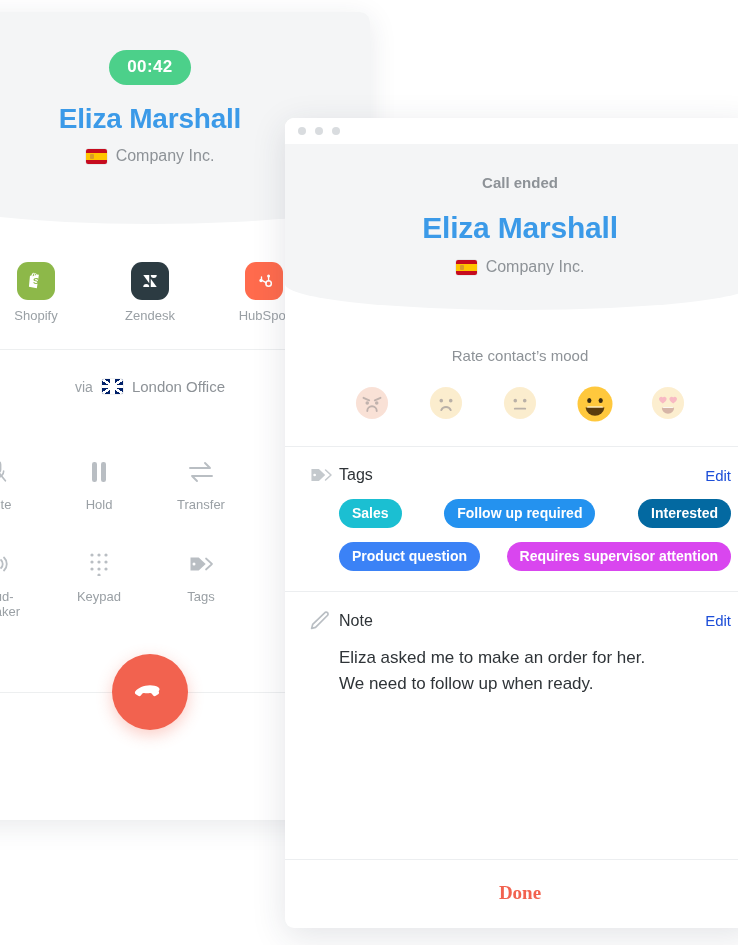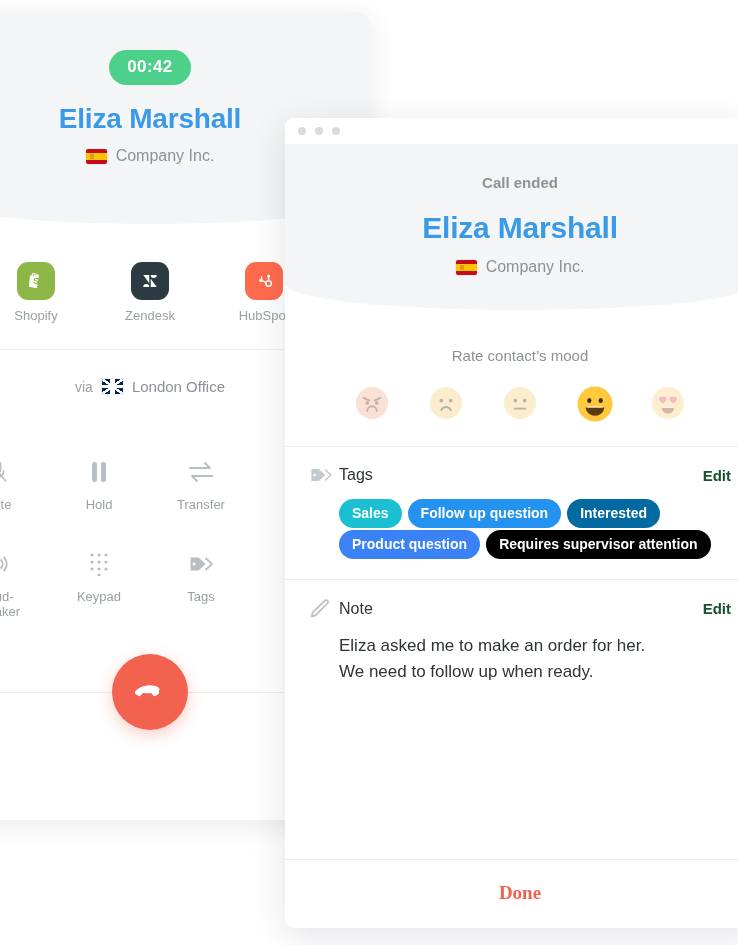--- a/index.html
+++ b/index.html
@@ -163,23 +163,23 @@
   .mood-title { color: #8d9297; font-size: 15px; }
   .mood-row { margin-top: 22px; display:flex; justify-content:center; gap: 40px; }
   .mood { width: 34px; height: 34px; border: none; background: transparent; padding: 0; cursor: pointer; line-height:0;}
   .mood svg { display:block; }
   .mood.dim { opacity: .42; }
 
   .section { border-top: 1px solid #eceef0; padding: 18px 24px 20px; }
   .section-head { display: flex; align-items: center; }
   .section-ico { width: 30px; color: #b9bec3; display:flex; align-items:center; }
   .section-title { flex: 1; font-size: 16px; color: #2f3438; }
-  .section-edit { font-size: 15px; color: #14532d; cursor: pointer; font-weight: bold; }
-
-  .tag-list { margin-top: 14px; padding-left: 30px; display: flex; flex-wrap: wrap; gap: 2px 6px; }
+  .section-edit { font-size: 15px; color: #1d4ed8; cursor: pointer; }
+
+  .tag-list { margin-top: 14px; padding-left: 30px; display: flex; flex-wrap: wrap; gap: 14px 6px; justify-content: space-between; }
   .tag {
     color: #fff; font-size: 14px; font-weight: bold;
     padding: 6px 13px 7px; border-radius: 16px; white-space: nowrap;
     cursor: pointer;
   }
 
   .note-text { margin-top: 14px; padding-left: 30px; color: #2f3438; font-size: 17px; line-height: 1.55; max-width: 360px; }
 
   .spacer { flex: 1; }
   .footer { border-top: 1px solid #eceef0; padding: 22px 0 24px; text-align: center; }
@@ -446,24 +446,24 @@
             <path d="M2.5 4.5h8.2l7 6.5-7 6.5H2.5z" fill="#c4c9cd"></path>
             <circle cx="6" cy="11" r="1.5" fill="#fff"></circle>
             <path d="M18 5.5l6 5.5-6 5.5" fill="none" stroke="#c4c9cd" stroke-width="1.7" stroke-linecap="round" stroke-linejoin="round"></path>
           </svg>
         </span>
         <span class="section-title">Tags</span>
         <span class="section-edit">Edit</span>
       </div>
       <div class="tag-list">
         <span class="tag" style="background:#1BBFD2">Sales</span>
-        <span class="tag" style="background:#2492EF">Follow up question</span>
+        <span class="tag" style="background:#2492EF">Follow up required</span>
         <span class="tag" style="background:#0369a1">Interested</span>
         <span class="tag" style="background:#3b82f6">Product question</span>
-        <span class="tag" style="background:#000000">Requires supervisor attention</span>
+        <span class="tag" style="background:#d946ef">Requires supervisor attention</span>
       </div>
     </div>
 
     <div class="section">
       <div class="section-head">
         <span class="section-ico">
           <svg width="21" height="21" viewBox="0 0 24 24">
             <path d="M3 21l4.5-1.2L21 6.3a2.2 2.2 0 10-3.1-3.1L4.2 16.5 3 21z" fill="none" stroke="#b9bec3" stroke-width="1.9" stroke-linejoin="round"></path>
           </svg>
         </span>

